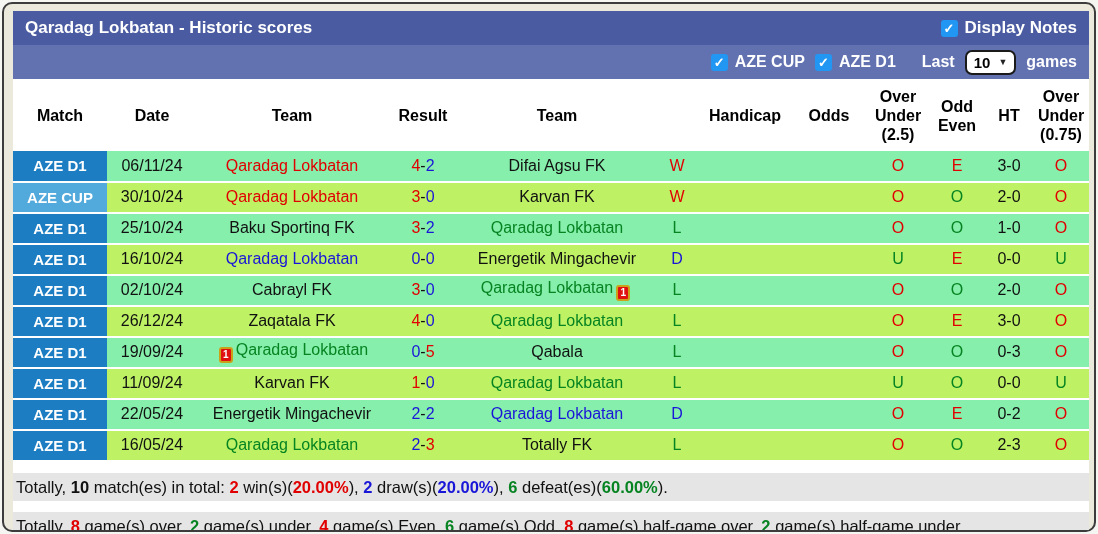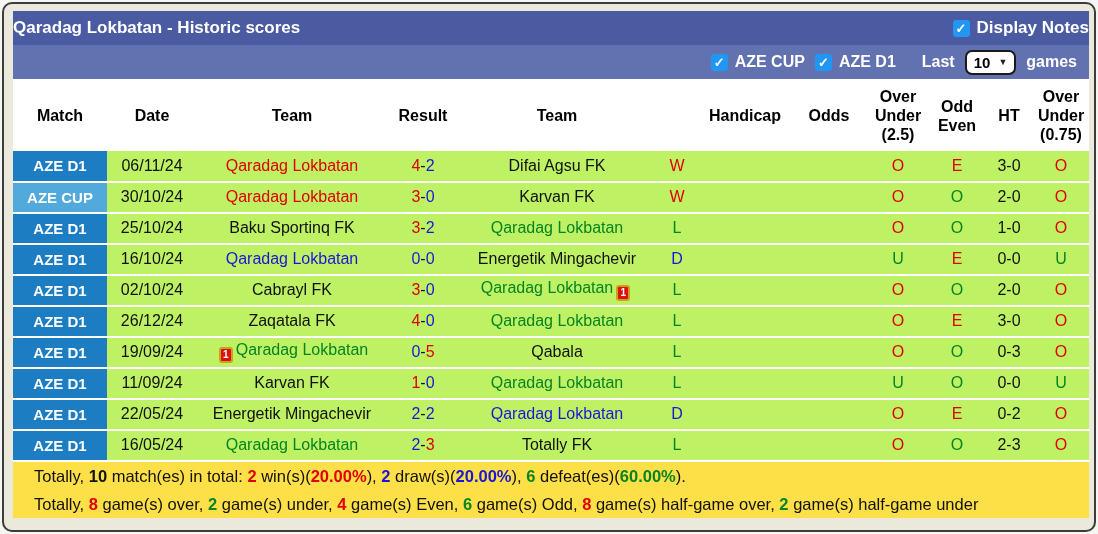--- a/index.html
+++ b/index.html
@@ -7,21 +7,21 @@
   .frame {
     width:1094px; height:530px; margin:2px auto;
     border:2px solid #3c3c3c; border-radius:10px;
     background:#ebe8dc; padding:7px 9px; overflow:hidden;
   }
   .card { width:1076px; background:#ffffff; }
   
   .titlebar {
     height:34px; background:#4a5ba1; color:#fff;
     display:flex; align-items:center; justify-content:space-between;
-    padding:0 0; font-size:17px; font-weight:bold;
+    padding:0 12px; font-size:17px; font-weight:bold;
   }
   .filterbar {
     height:34px; background:#6272b1; color:#fff;
     display:flex; align-items:center; justify-content:flex-end;
     gap:10px; padding:0 12px; font-size:16px; font-weight:bold;
   }
   .chk-group { display:inline-flex; align-items:center; gap:7px; cursor:pointer; }
   .checkbox {
     width:17px; height:17px; background:#2196f3; color:#fff;
     border-radius:3px; display:inline-flex; align-items:center; justify-content:center;
@@ -38,43 +38,43 @@
   thead th {
     font-size:16px; font-weight:bold; color:#000; text-align:center;
     vertical-align:middle; white-space:pre-line; line-height:1.2;
     padding:8px 0 6px 0; height:62px; background:#fff;
   }
   tbody td {
     text-align:center; vertical-align:middle; height:31px;
     border-bottom:2px solid #fff; font-size:16px; color:#111;
     overflow:hidden; white-space:nowrap;
   }
-  tr.odd  td { background:#bef264; }
+  tr.odd  td { background:#86efac; }
   tr.even td { background:#bef264; }
   td.league {
     color:#fff; font-weight:bold; font-size:15px; padding:0;
   }
   tr td.league.d1  { background:#1c7dc2; }
   tr td.league.cup { background:#52a9db; }
   .c-red   { color:#e10000; }
   .c-green { color:#078422; }
   .c-blue  { color:#1a16d8; }
   .c-black { color:#111111; }
   .bold    { font-weight:bold; }
   .red-card {
     display:inline-flex; align-items:center; justify-content:center;
     width:14px; height:16px; background:#e01010; color:#fff;
     border:2px solid #caa21a; border-radius:3px;
     font-size:10px; font-weight:bold; vertical-align:-3px; line-height:1;
     margin:0 3px;
   }
   
   .summary-line {
-    background:#fde047; font-size:16.5px; color:#111;
-    padding:5px 12px 4px 21px; text-align:left;
+    background:#e5e5e5; font-size:16.5px; color:#111;
+    padding:5px 12px 4px 3px; text-align:left;margin-top:11px;
   }
 </style>
 </head>
 <body>
 
 <div class="frame">
   <div class="card">
 
     <div class="titlebar">
       <div>Qaradag Lokbatan - Historic scores</div>

